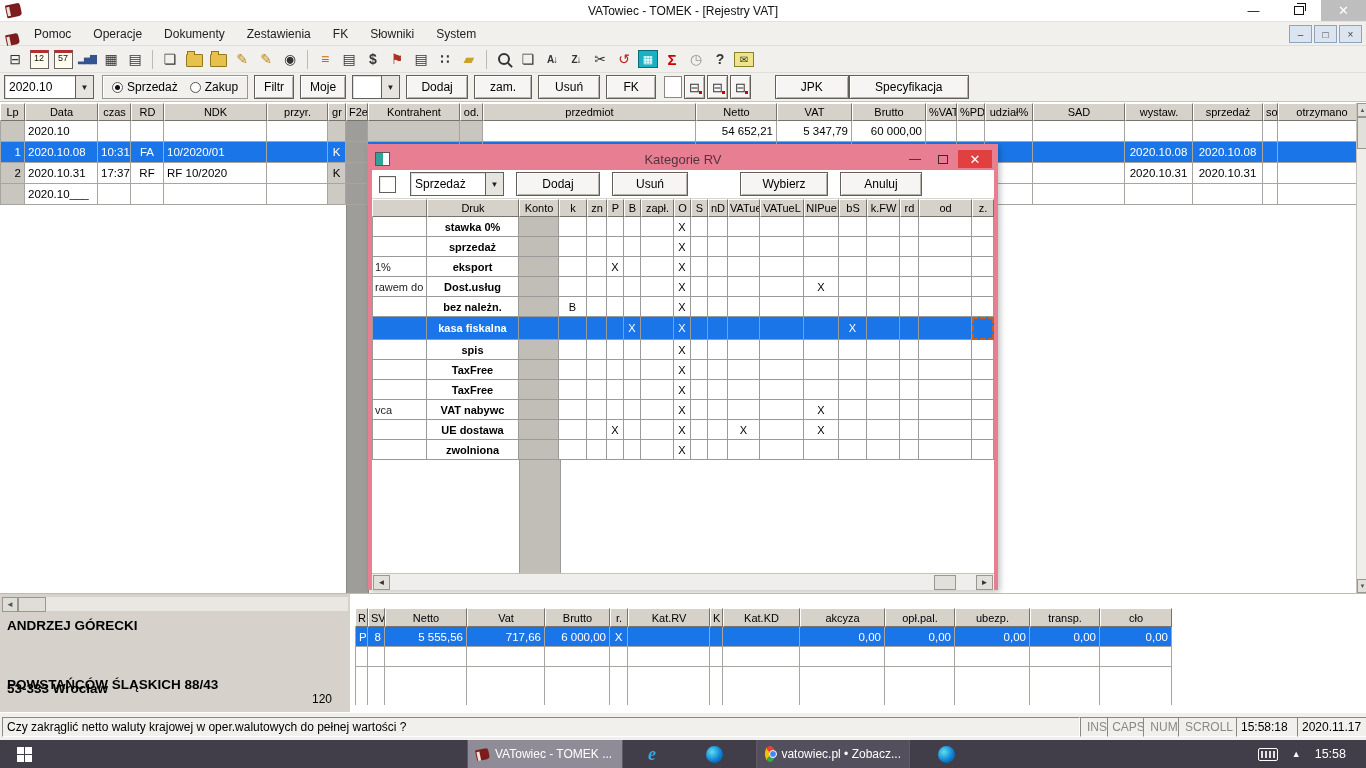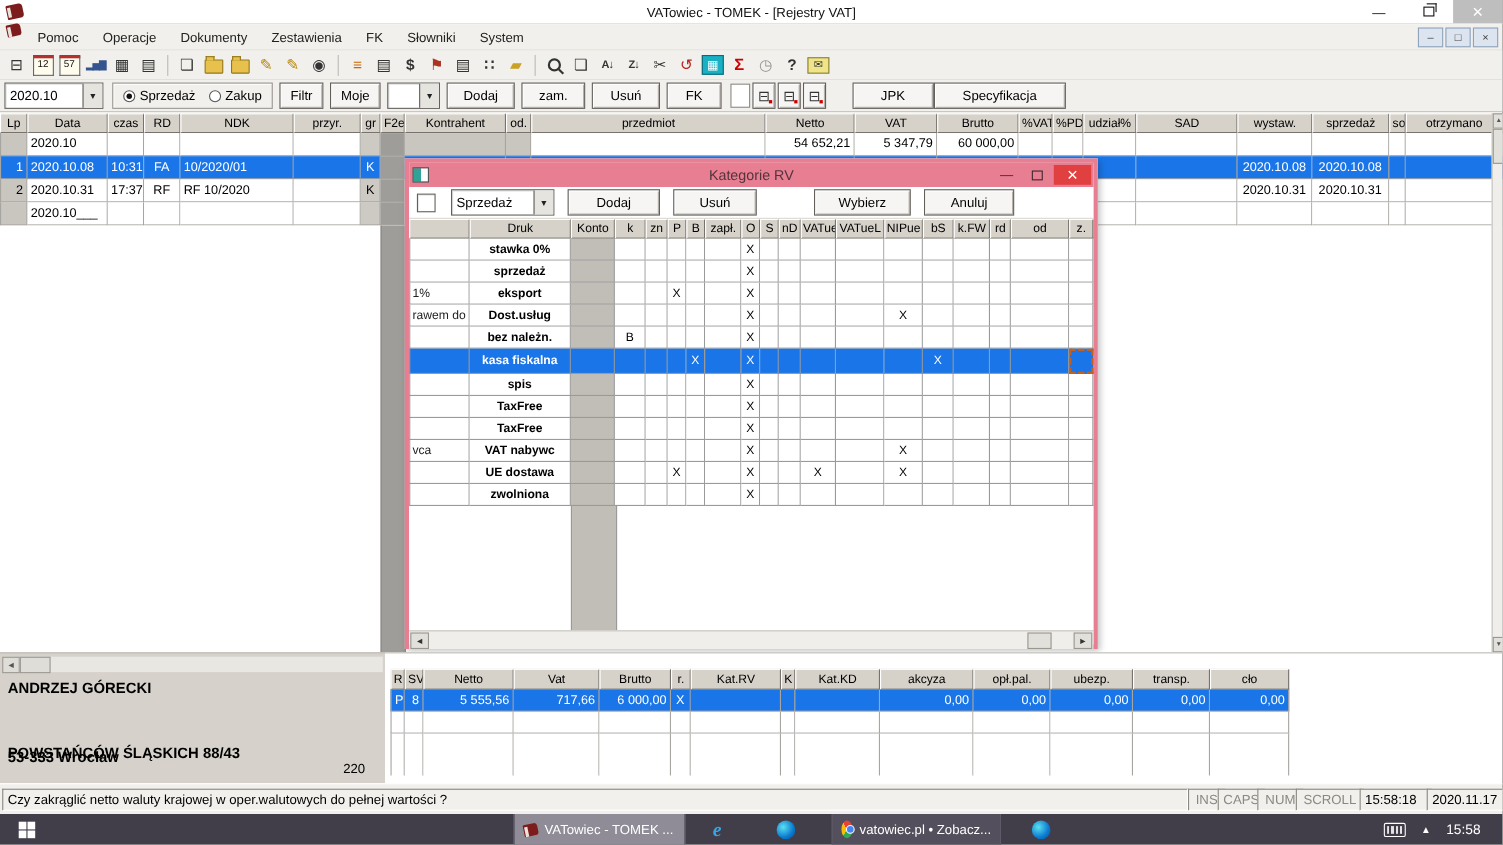--- a/index.html
+++ b/index.html
@@ -11,21 +11,21 @@
   .title-text{position:absolute;left:0;right:0;text-align:center;font-size:12px;color:#111;}
   .wbtns{position:absolute;right:0;top:0;height:21px;display:flex;}
   .wbtn-sys{width:45px;height:21px;display:flex;align-items:center;justify-content:center;font-size:12px;color:#111;}
   .wbtn-close{background:#bfbebe;color:#fff;font-size:13px;}
   .restore-g{width:8px;height:7px;border:1px solid #111;position:relative;background:#fff;}
   .restore-g::before{content:"";position:absolute;left:2px;top:-4px;width:8px;height:7px;border:1px solid #111;border-left:none;border-bottom:none;}
   .book{display:inline-block;width:15px;height:13px;background:#7d1c1c;border-radius:1px 3px 3px 1px;position:relative;transform:rotate(-12deg);}
   .book::after{content:"";position:absolute;left:1px;top:2px;width:3px;height:9px;background:#e9e3da;}
   
   .menubar{position:absolute;left:0;top:22px;width:1366px;height:23px;background:#f1f0ec;
-    display:flex;align-items:flex-start;gap:0;border-bottom:1px solid #e0ded9;}
+    display:flex;align-items:flex-end;gap:0;border-bottom:1px solid #e0ded9;}
   .mitem{padding:0 11px;height:23px;display:flex;align-items:center;font-size:12px;color:#222;}
   .mdibtns{position:absolute;right:4px;top:3px;display:flex;gap:2px;}
   .mdib{width:21px;height:16px;background:#dce4ef;border:1px solid #8fa3bc;display:flex;align-items:center;justify-content:center;font-size:10px;color:#444;}
   
   .toolbar{position:absolute;left:0;top:46px;width:1366px;height:26px;background:#f1f0ec;
     display:flex;align-items:center;padding-left:4px;gap:2px;border-bottom:1px solid #e0ded9;}
   .ticn{width:22px;height:21px;display:flex;align-items:center;justify-content:center;font-size:14px;color:#333;}
   .tsep{width:1px;height:19px;background:#bdbab3;margin:0 4px;}
   .t-cal{width:17px;height:15px;background:#fffced;border:1px solid #666;border-top:3px solid #b23030;font-size:9px;line-height:11px;text-align:center;color:#111;}
   .t-chart{font-size:9px;letter-spacing:-1px;color:#33548f;}
@@ -769,21 +769,21 @@
   </div>
 
   <div class="bottomleft">
     <div class="blsb">
       <span class="sba">◄</span>
       <span class="sbt"></span>
     </div>
     <div class="bl-name">ANDRZEJ GÓRECKI</div>
     <div class="bl-street">POWSTAŃCÓW ŚLĄSKICH 88/43</div>
     <div class="bl-city">53-333 Wrocław</div>
-    <div class="bl-num">220</div>
+    <div class="bl-num">120</div>
   </div>
 
   <div class="bottomright">
     <table class="bgrid">
       <colgroup>
         <col style="width:13px">
           <col style="width:17px">
           <col style="width:82px">
           <col style="width:78px">
         <col style="width:65px">

